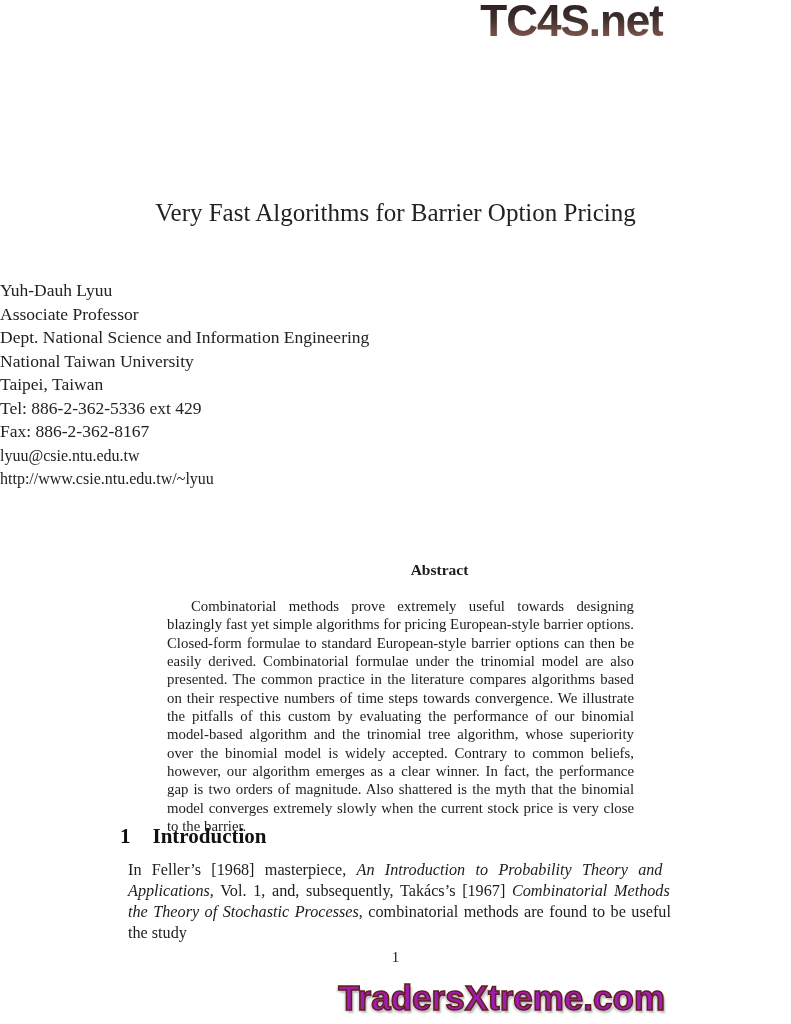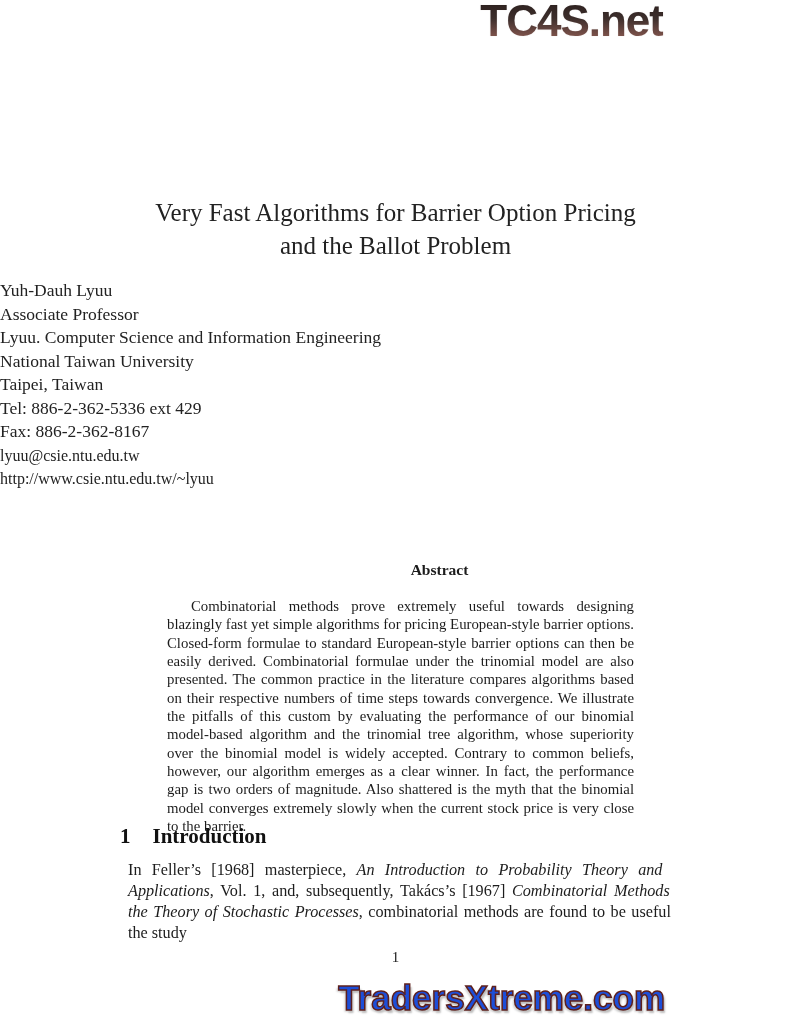--- a/index.html
+++ b/index.html
@@ -44,21 +44,21 @@
     filter:drop-shadow(2px 3px 2px #9a9a9a);
     white-space:nowrap;
   }
   .wm-bottom{
     position:absolute;
     top:978px; right:6px;
     font-family:"Liberation Sans", sans-serif;
     font-weight:bold;
     font-size:35px;
     letter-spacing:0px;
-    color:#1d4ed8;
+    color:#a21caf;
     -webkit-text-stroke:1.5px #5e201d;
     text-shadow:2px 3px 2px #bdbdbd, -2px 2px 2px #d6d6d6;
     white-space:nowrap;
   }
 
   
   .title{
     position:absolute;
     top:196px; left:0; width:791px;
     text-align:center;
@@ -124,27 +124,26 @@
 </style>
 </head>
 <body>
 
 <div id="page">
 
   <div class="wm-top">TC4S.net</div>
 
   <div class="title">
     <div>Very Fast Algorithms for Barrier Option Pricing</div>
-    <div>and the Ballot Problem</div>
   </div>
 
   <div class="authorblock">
     <div>Yuh-Dauh Lyuu</div>
     <div>Associate Professor</div>
-    <div>Lyuu. Computer Science and Information Engineering</div>
+    <div>Dept. National Science and Information Engineering</div>
     <div>National Taiwan University</div>
     <div>Taipei, Taiwan</div>
     <div>Tel: 886-2-362-5336 ext 429</div>
     <div>Fax: 886-2-362-8167</div>
     <div class="mono">lyuu@csie.ntu.edu.tw</div>
     <div class="mono">http://www.csie.ntu.edu.tw/~lyuu</div>
   </div>
 
 
   <div class="abstract-head">Abstract</div>

